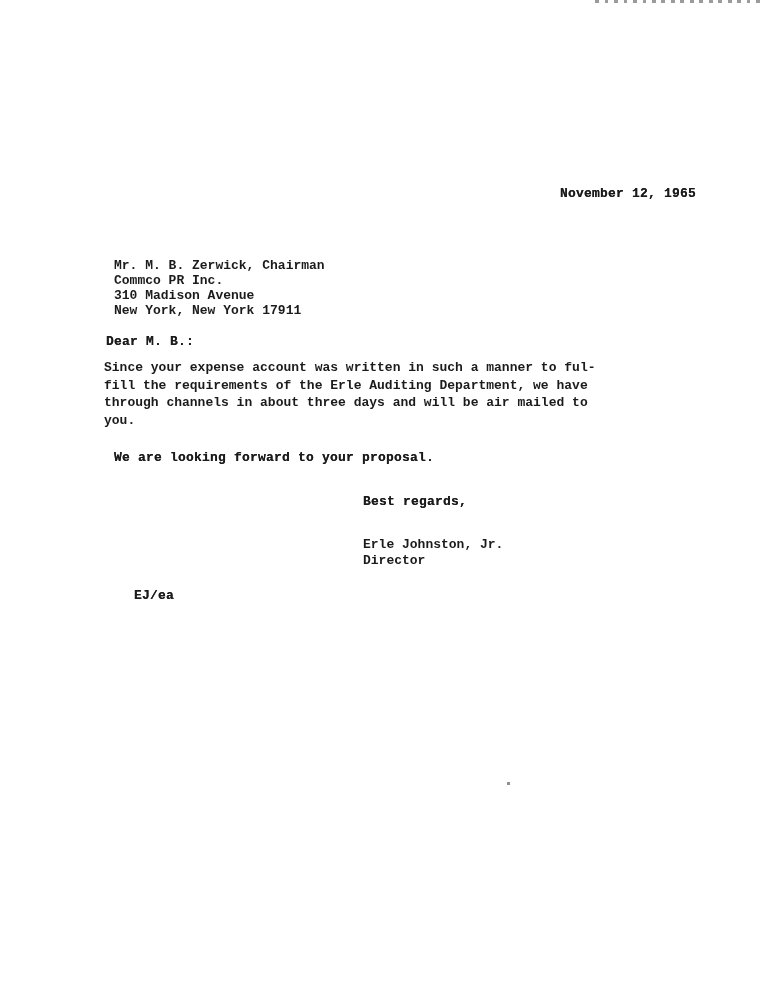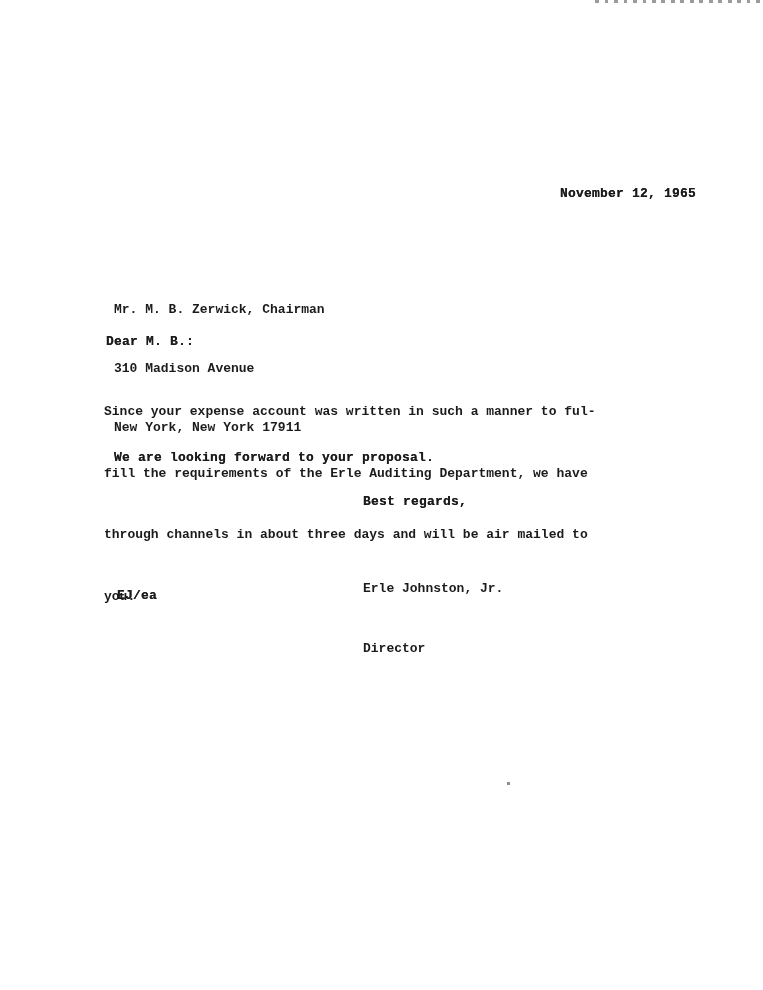--- a/index.html
+++ b/index.html
@@ -19,21 +19,20 @@
     font-size: 13px;
   }
   .tw {
     position: absolute;
     white-space: pre;
     letter-spacing: 0.2px;
     text-shadow: 0 0 0.4px #333;
   }
   .block .line {
     white-space: pre;
-    margin-top: 44px;
   }
   .perforation {
     position: absolute;
     top: 0;
     left: 595px;
     width: 168px;
     height: 3px;
     background: repeating-linear-gradient(
       to right,
       #9b9b9b 0px, #9b9b9b 3.5px,
@@ -48,33 +47,34 @@
     height: 3px;
     background: #8f8f8f;
   }
   .date-line     { left: 560px; top: 166px; margin-top: 20px; }
   .address-block { position: absolute; left: 114px; top: 258px; line-height: 15px; }
   .salutation    { left: 106px; top: 334px; }
   .para1-block   { position: absolute; left: 104px; top: 359px; line-height: 17.5px; }
   .para2         { left: 114px; top: 450px; }
   .closing       { left: 363px; top: 494px; }
   .sig-block     { position: absolute; left: 363px; top: 537px; line-height: 16px; }
-  .initials      { left: 117px; top: 588px; }
+  .initials      { left: 134px; top: 588px; }
 </style>
 </head>
 <body>
 
 <div class="page">
 
   <div class="perforation"></div>
 
   <div class="tw date-line">November 12, 1965</div>
 
   <div class="block address-block">
     <div class="line">Mr. M. B. Zerwick, Chairman</div>
+    <div class="line">Commco PR Inc.</div>
     <div class="line">310 Madison Avenue</div>
     <div class="line">New York, New York 17911</div>
   </div>
 
   <div class="tw salutation">Dear M. B.:</div>
 
   <div class="block para1-block">
     <div class="line">Since your expense account was written in such a manner to ful-</div>
     <div class="line">fill the requirements of the Erle Auditing Department, we have</div>
     <div class="line">through channels in about three days and will be air mailed to</div>

